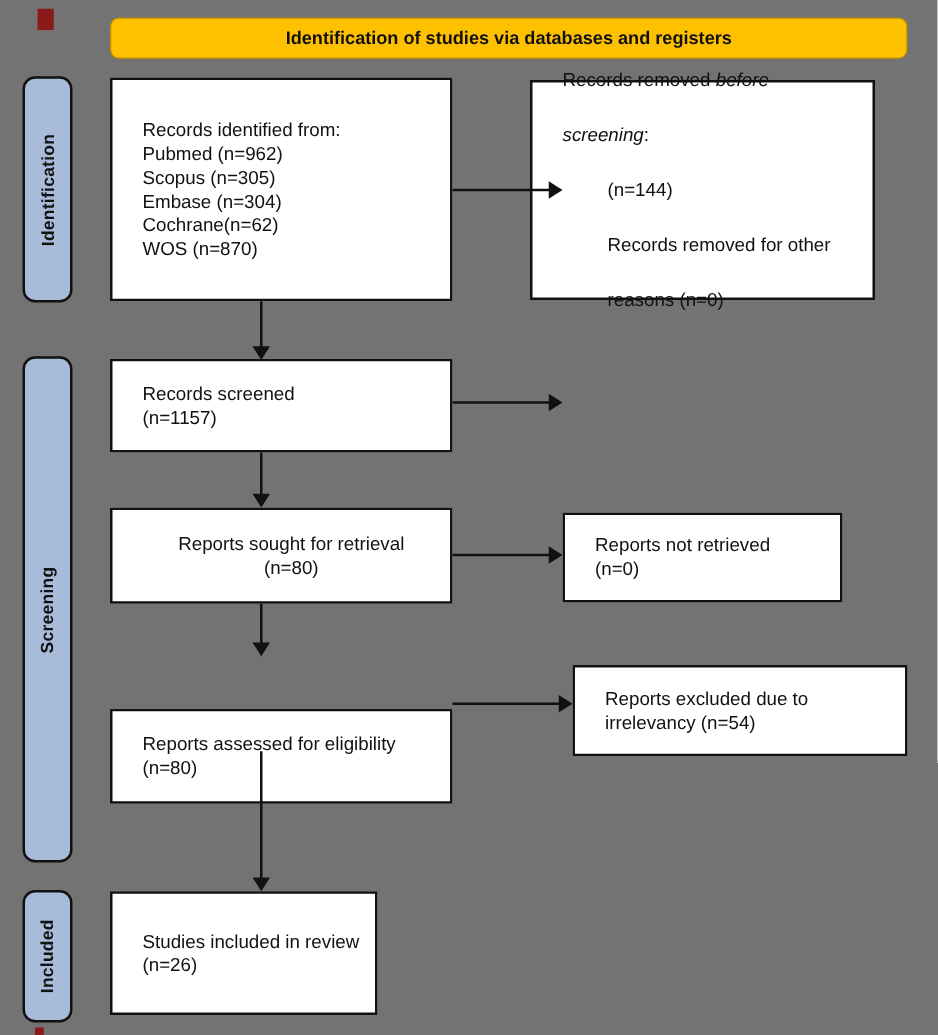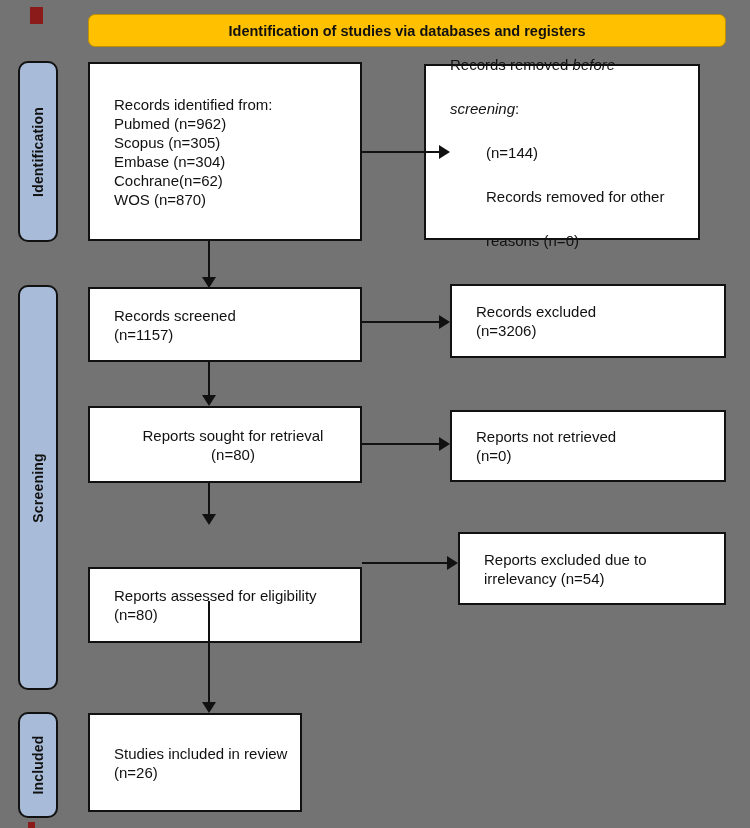--- a/index.html
+++ b/index.html
@@ -30,21 +30,21 @@
     box-sizing:border-box; display:flex; flex-direction:column; justify-content:center;
     padding:6px 8px 6px 24px; font-size:15px; line-height:19px;
   }
   .bline { white-space:nowrap; }
   .indent { margin-left:36px; }
   #box-identified           { left:88px;  top:62px;  width:274px; height:179px; }
   #box-removed              { left:424px; top:64px;  width:276px; height:176px;gap:25px; }
   #box-screened             { left:88px;  top:287px; width:274px; height:75px; }
   #box-excluded             { left:450px; top:284px; width:276px; height:74px; }
   #box-sought               { left:88px;  top:406px; width:274px; height:77px;align-items:center; }
-  #box-not-retrieved        { left:450px; top:410px; width:276px; height:72px; }
+  #box-not-retrieved        { left:450px; top:410px; width:224px; height:72px; }
   #box-assessed             { left:88px;  top:525px; width:274px; height:76px;margin-top:42px; }
   #box-excluded-irrelevancy { left:458px; top:532px; width:268px; height:73px; }
   #box-included             { left:88px;  top:713px; width:214px; height:99px; }
   .arrows { position:absolute; left:0; top:0; width:750px; height:828px; pointer-events:none; }
   .marker { position:absolute; background:#8B1A1A; }
   #marker-top    { left:30px; top:7px;   width:13px; height:17px; }
   #marker-bottom { left:28px; top:822px; width:7px;  height:6px; }
 </style>
 </head>
 <body>
@@ -83,24 +83,20 @@
     <div class="bline indent">(n=144)</div>
     <div class="bline indent">Records removed for other</div>
     <div class="bline indent">reasons (n=0)</div>
   </div>
 
   <div class="box" id="box-screened">
     <div class="bline">Records screened</div>
     <div class="bline">(n=1157)</div>
   </div>
 
-  <div class="box" id="box-excluded">
-    <div class="bline">Records excluded</div>
-    <div class="bline">(n=3206)</div>
-  </div>
 
   <div class="box" id="box-sought">
     <div class="bline">Reports sought for retrieval</div>
     <div class="bline">(n=80)</div>
   </div>
 
   <div class="box" id="box-not-retrieved">
     <div class="bline">Reports not retrieved</div>
     <div class="bline">(n=0)</div>
   </div>

